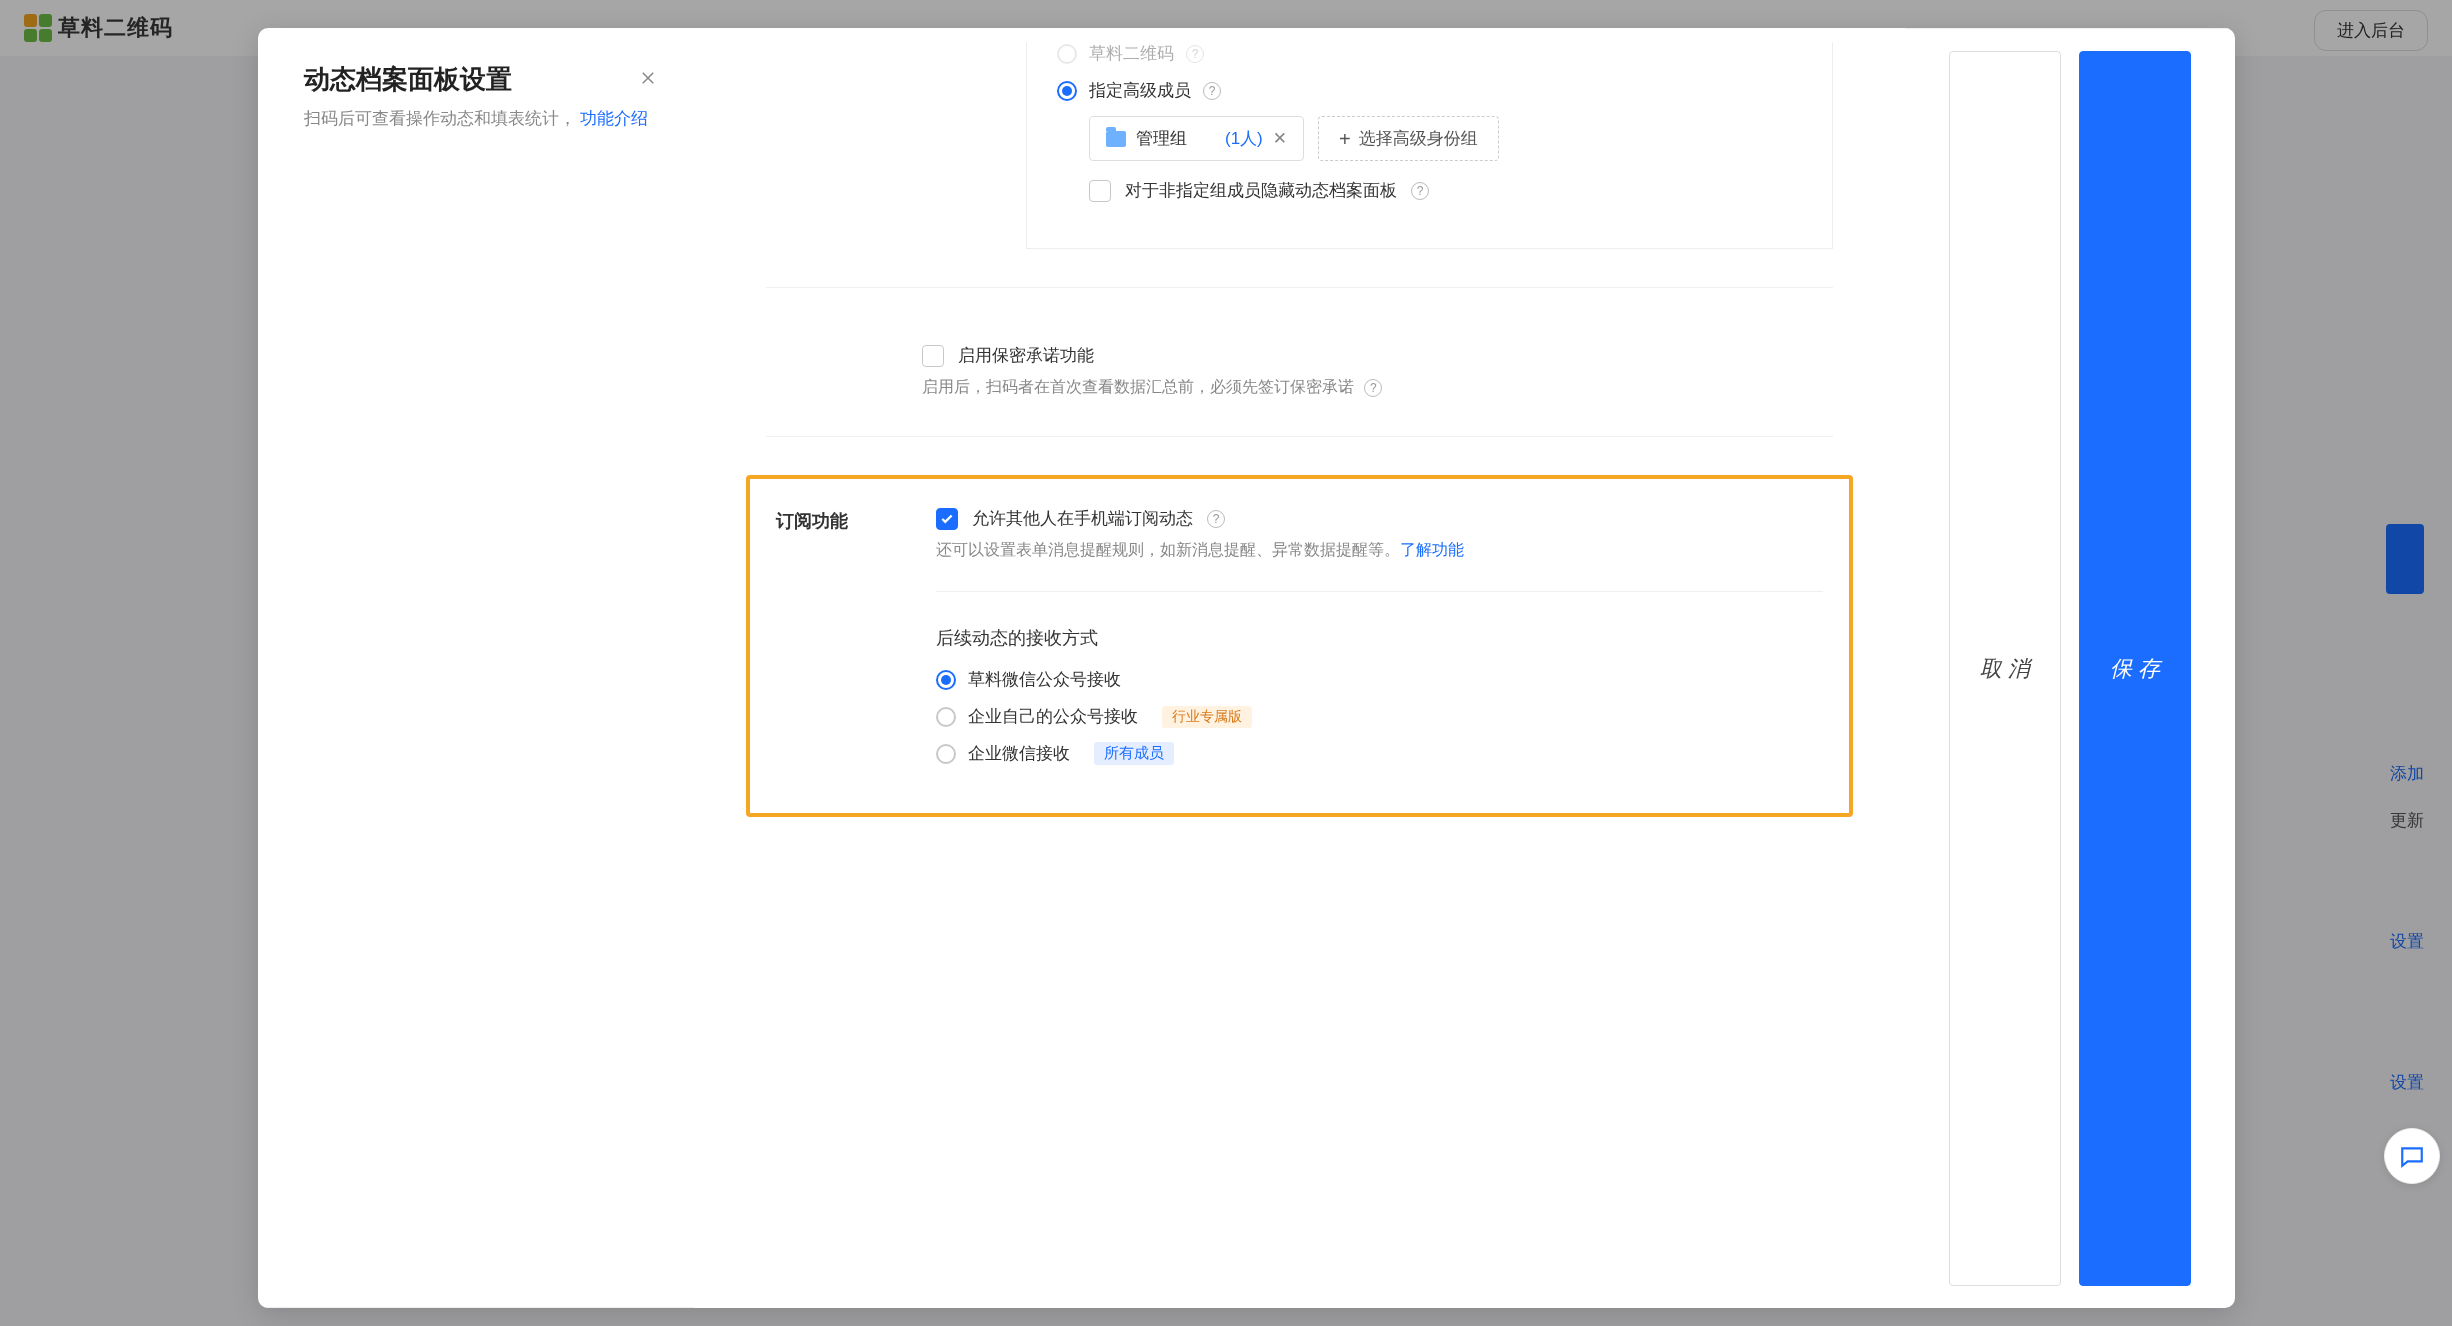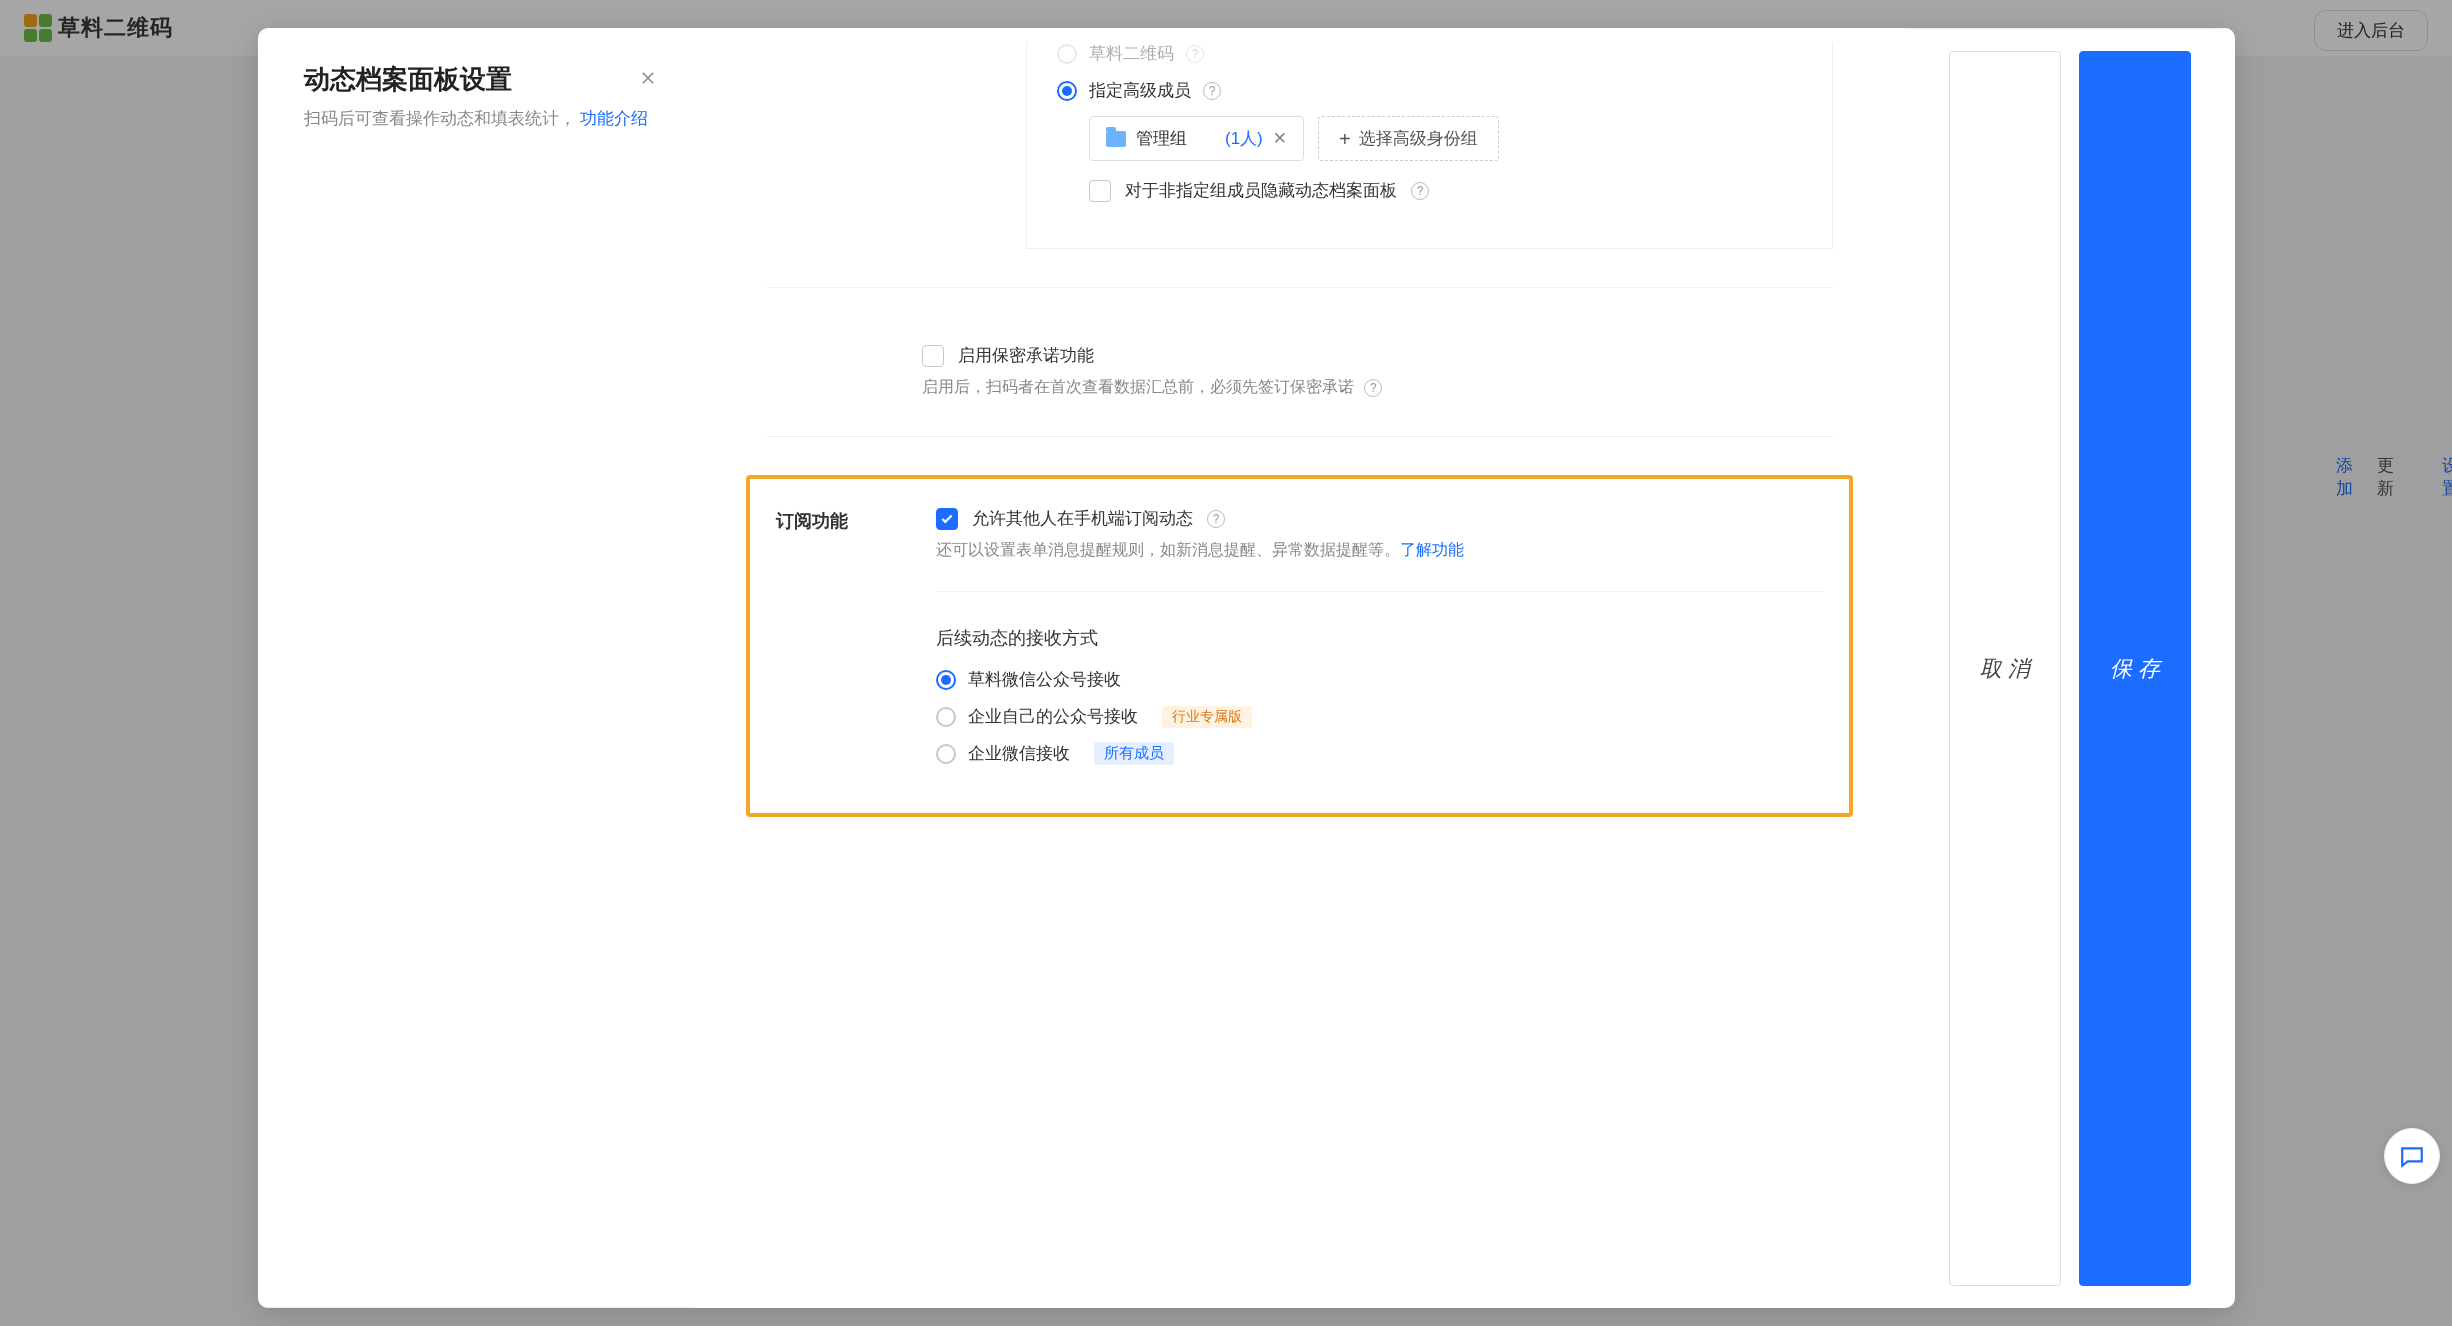--- a/index.html
+++ b/index.html
@@ -54,21 +54,21 @@
     
     
     .overlay {
       position: absolute; inset: 0;
       background: rgba(0,0,0,0.35);
     }
     
     .bg-side-panel{
       position:absolute; right:28px; top:70px;
       width:160px;
-      display:flex; flex-direction:row; gap:24px;
+      display:flex; flex-direction:column; gap:24px;
       align-items:flex-end;
     }
     .bg-side-blue-btn{
       width:38px;height:70px;background:#1b6dff;border-radius:4px;
     }
     .bg-side-link{color:#1b6dff;font-size:17px;}
     .bg-side-text{color:#555;font-size:17px;}
     
     
     .modal {

